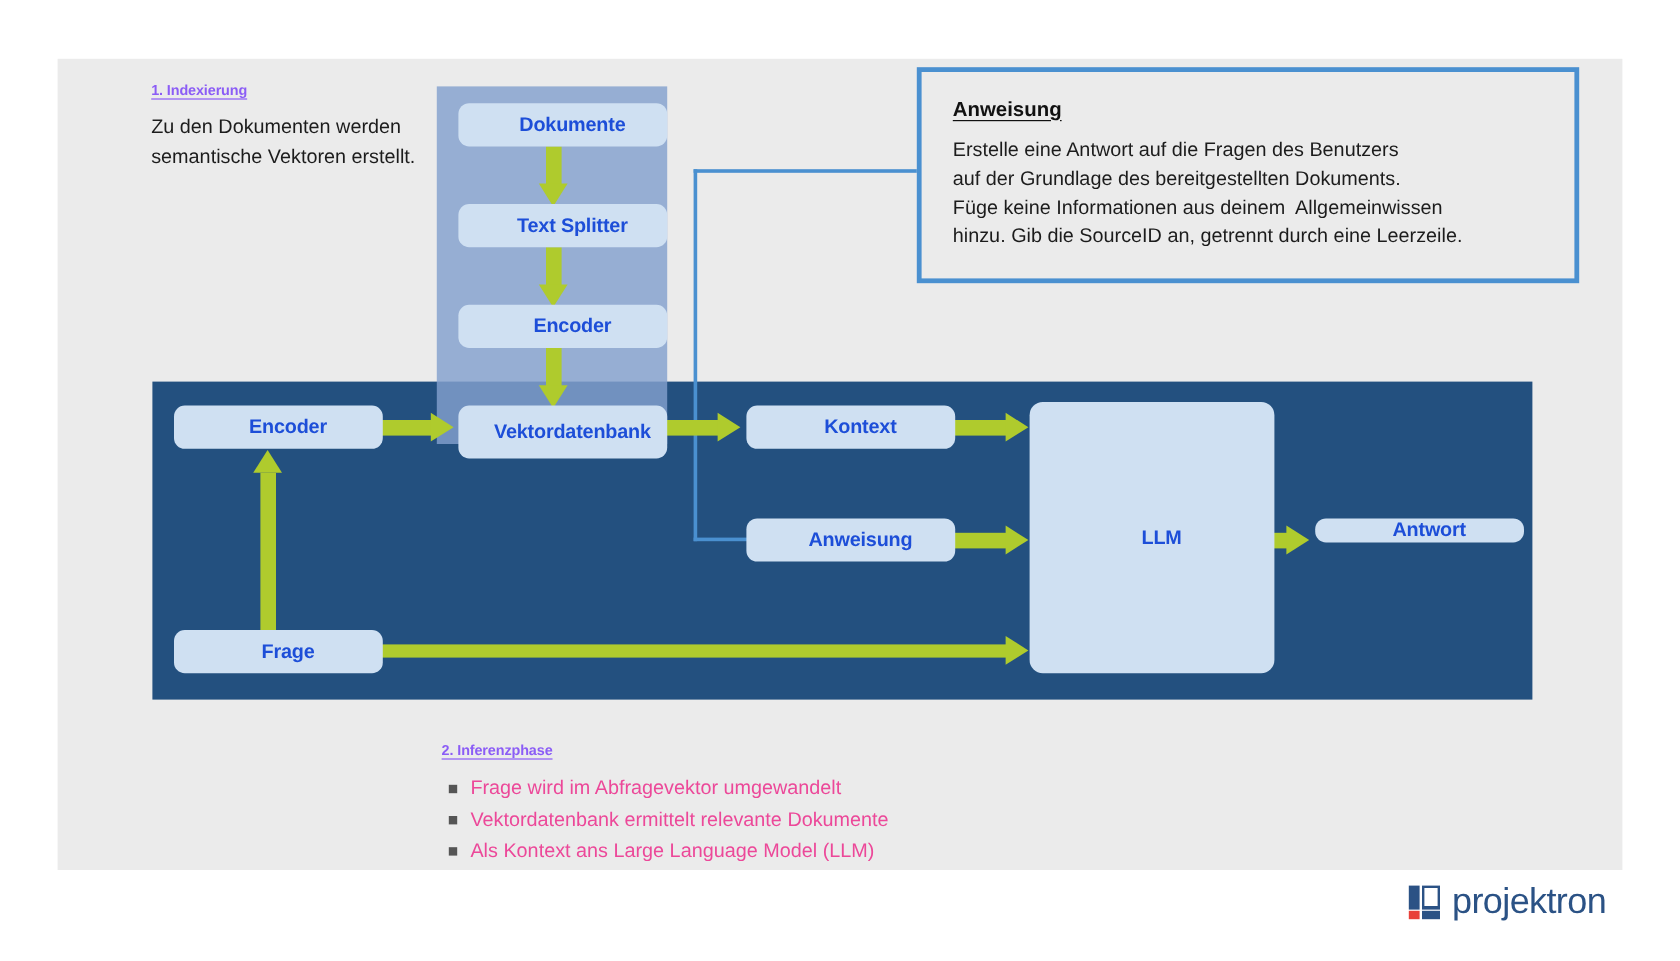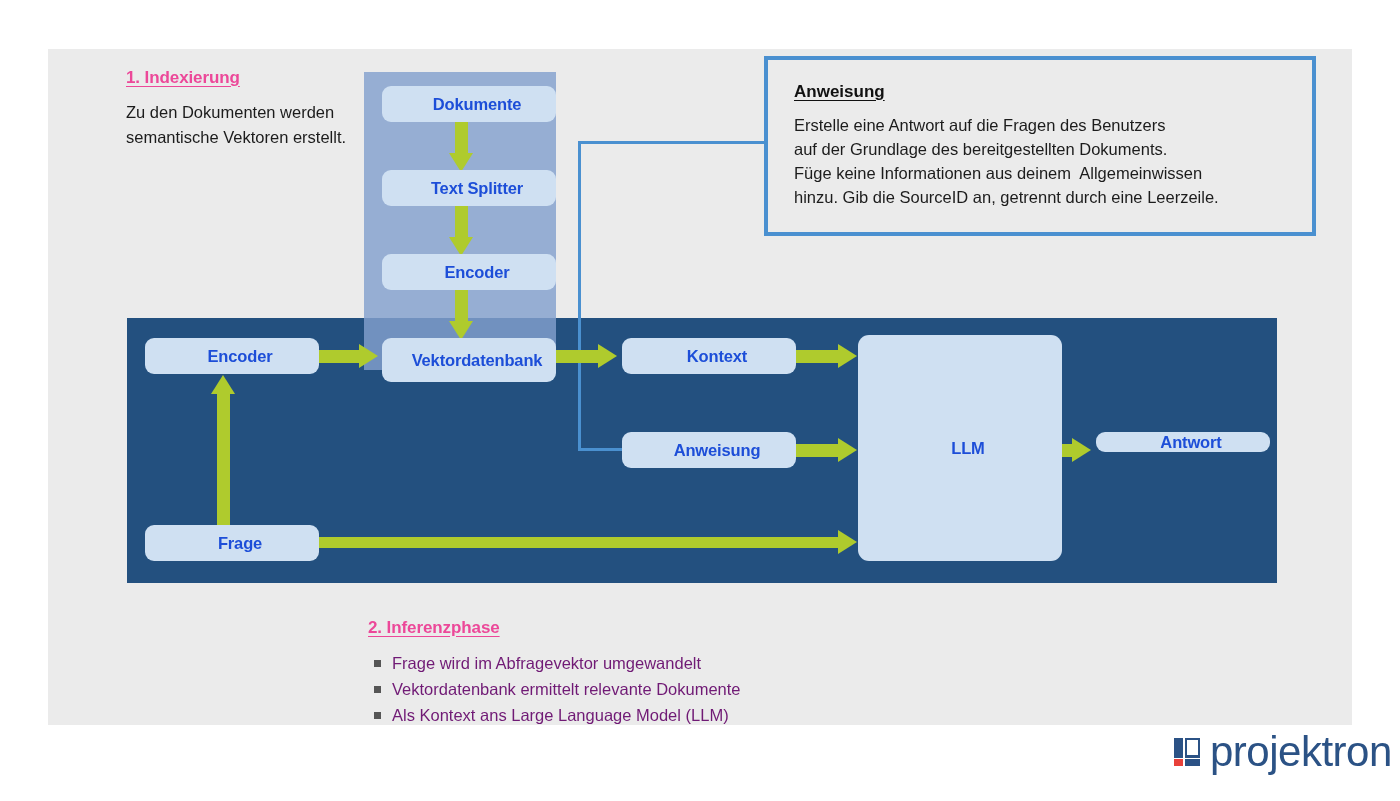--- a/index.html
+++ b/index.html
@@ -35,23 +35,23 @@
   }
 
   
   .section1 {
     position: absolute;
     left: 126px;
     top: 68px;
     width: 230px;
   }
   .sec-title {
-    font-size: 17px;
+    font-size: 12px;
     font-weight: bold;
-    color: #ec4899;
+    color: #8b5cf6;
     text-decoration: underline;
     text-underline-offset: 3px;
     letter-spacing: -0.1px;
     margin: 0 0 12px 0;
   }
   .sec-body {
     font-size: 16.5px;
     color: #1c1c1c;
     line-height: 25px;
     margin: 0;
@@ -179,21 +179,21 @@
     width: 560px;
     z-index: 8;
   }
   .section2 ul {
     list-style: none;
     margin: 12px 0 0 0;
     padding: 0;
   }
   .section2 li {
     font-size: 16.5px;
-    color: #701a75;
+    color: #ec4899;
     line-height: 26px;
     padding-left: 24px;
     position: relative;
   }
   .section2 li::before {
     content: "";
     position: absolute;
     left: 6px;
     top: 10px;
     width: 7px;
@@ -235,21 +235,21 @@
     position: absolute; left: 13px; top: 2px;
     width: 11px; height: 15px;
     background: #ffffff;
   }
   .lm-base {
     position: absolute; left: 11px; top: 21px;
     width: 15px; height: 7px;
     background: #2b5285;
   }
   .logo-text {
-    font-size: 42px;
+    font-size: 30px;
     color: #2b5285;
     letter-spacing: -0.5px;
     line-height: 34px;
   }
 </style>
 </head>
 <body>
 
 <div id="stage">
 

